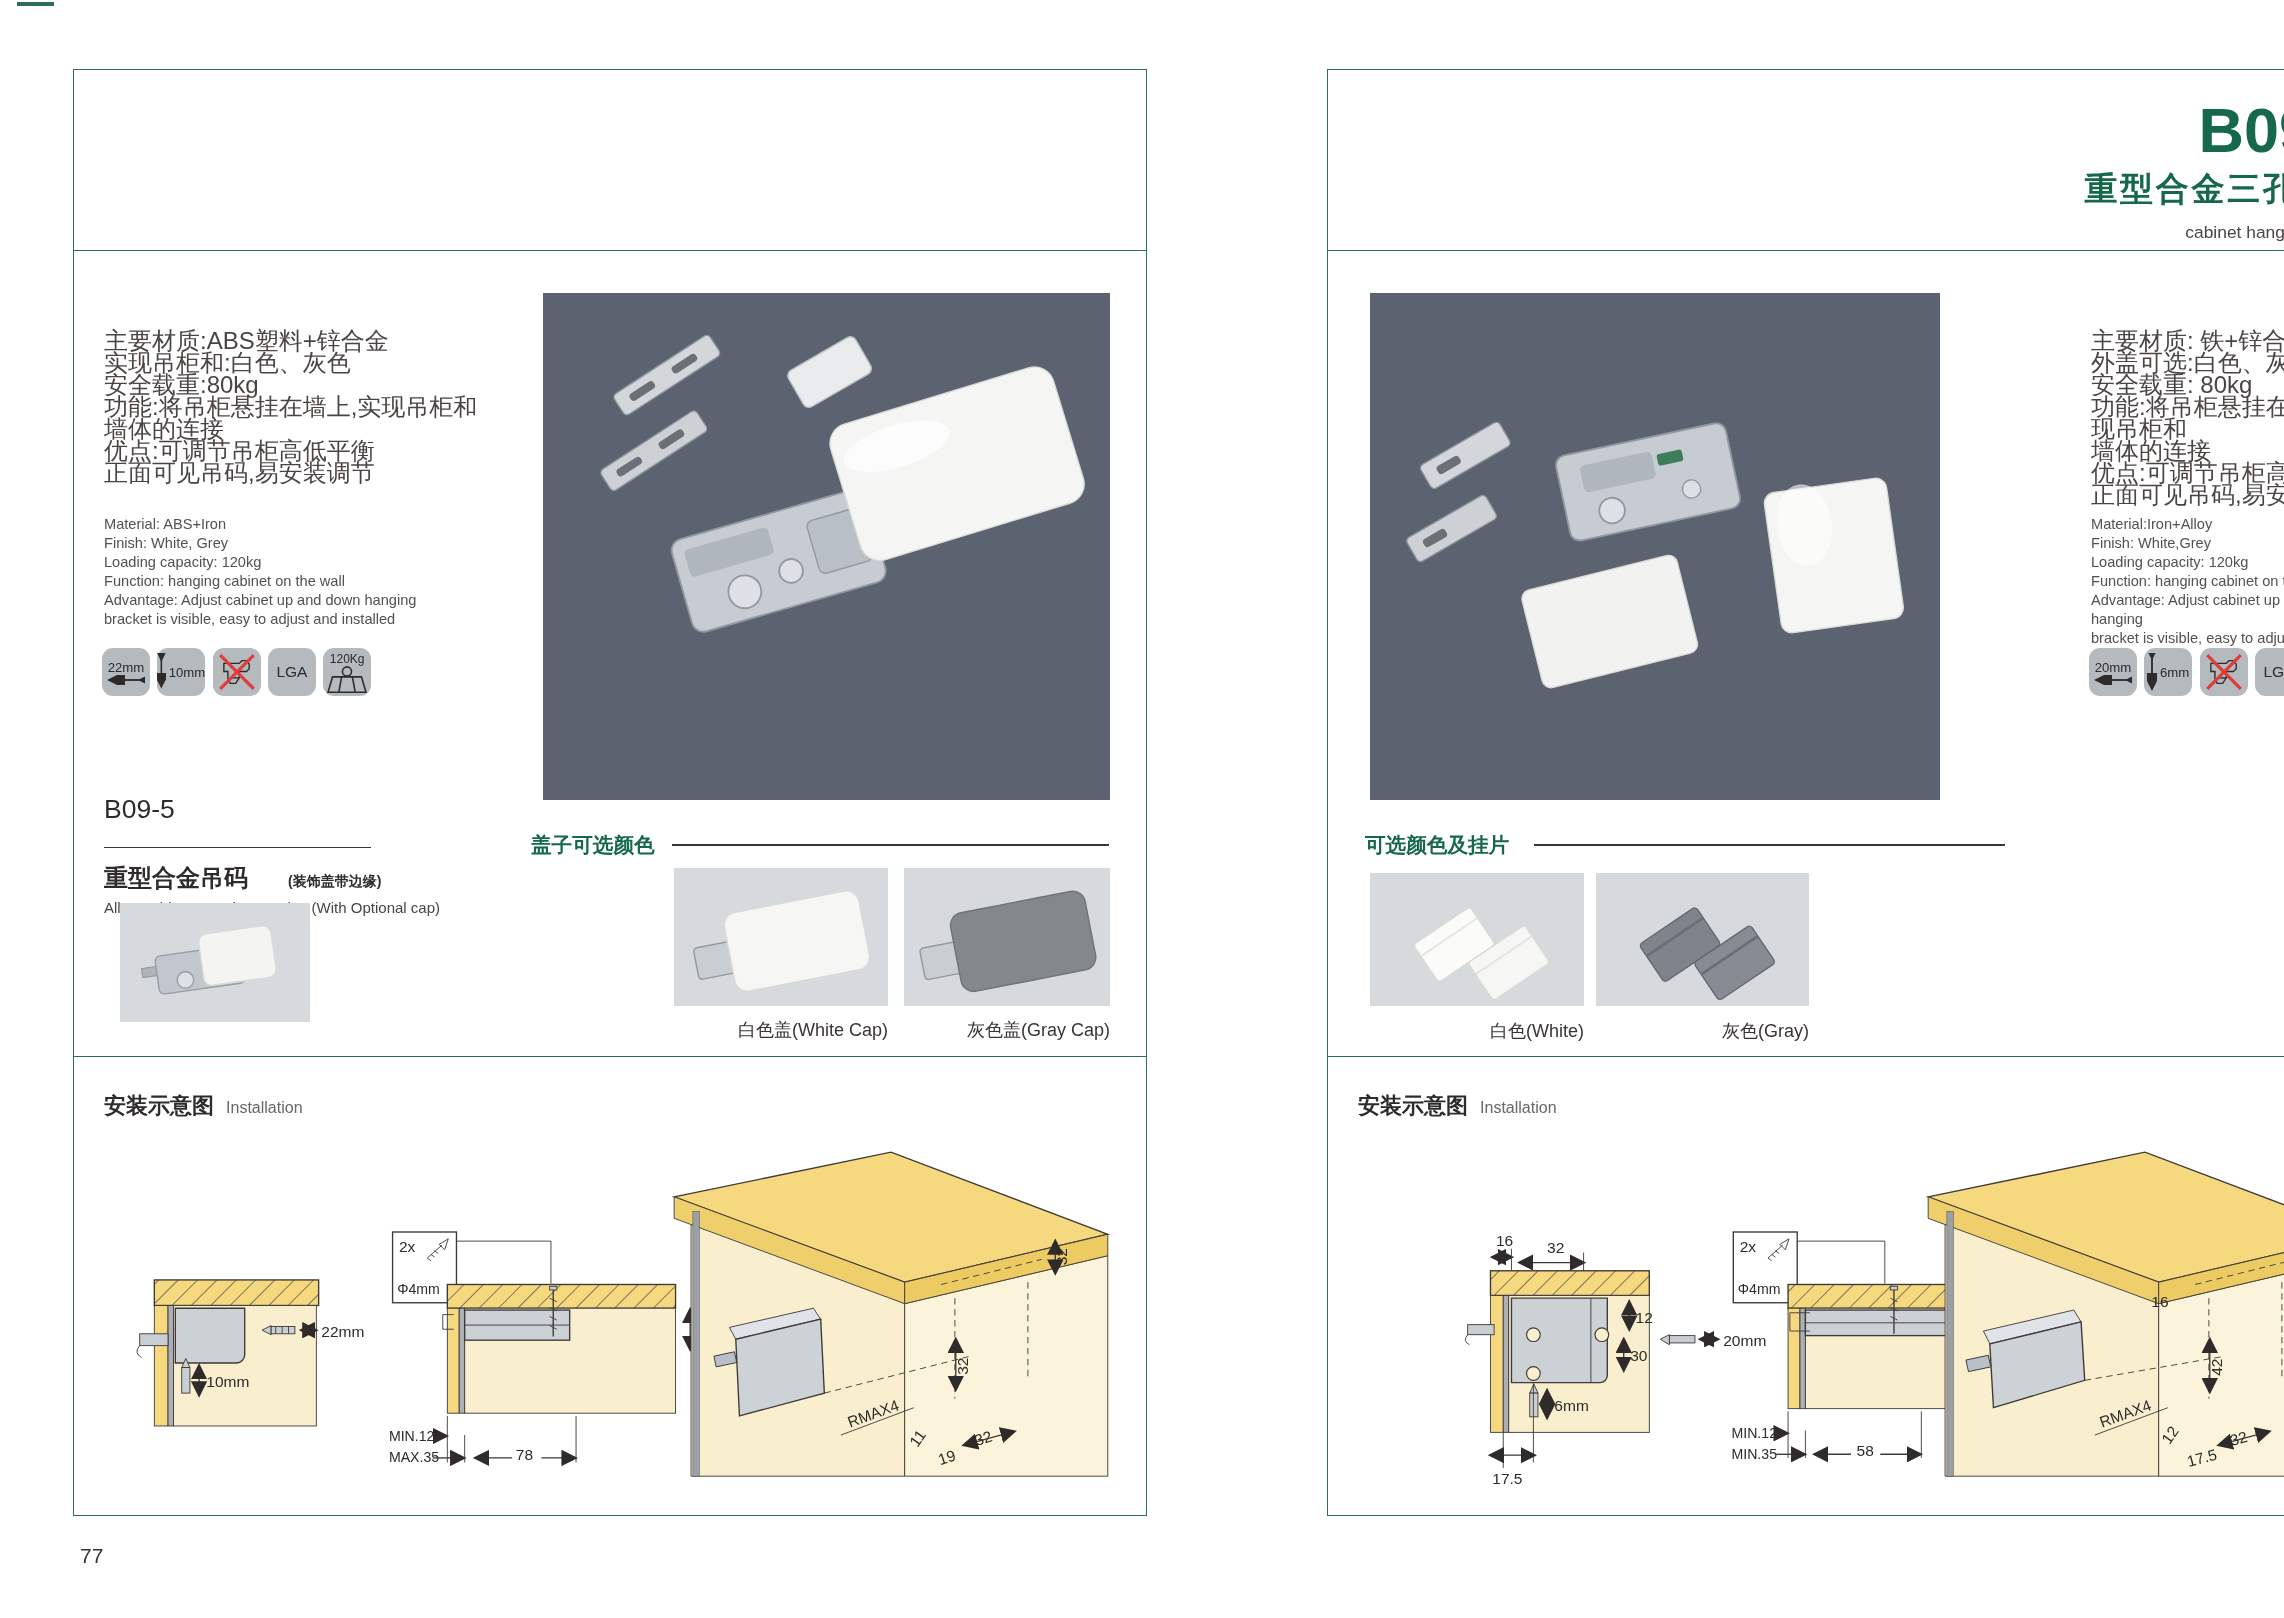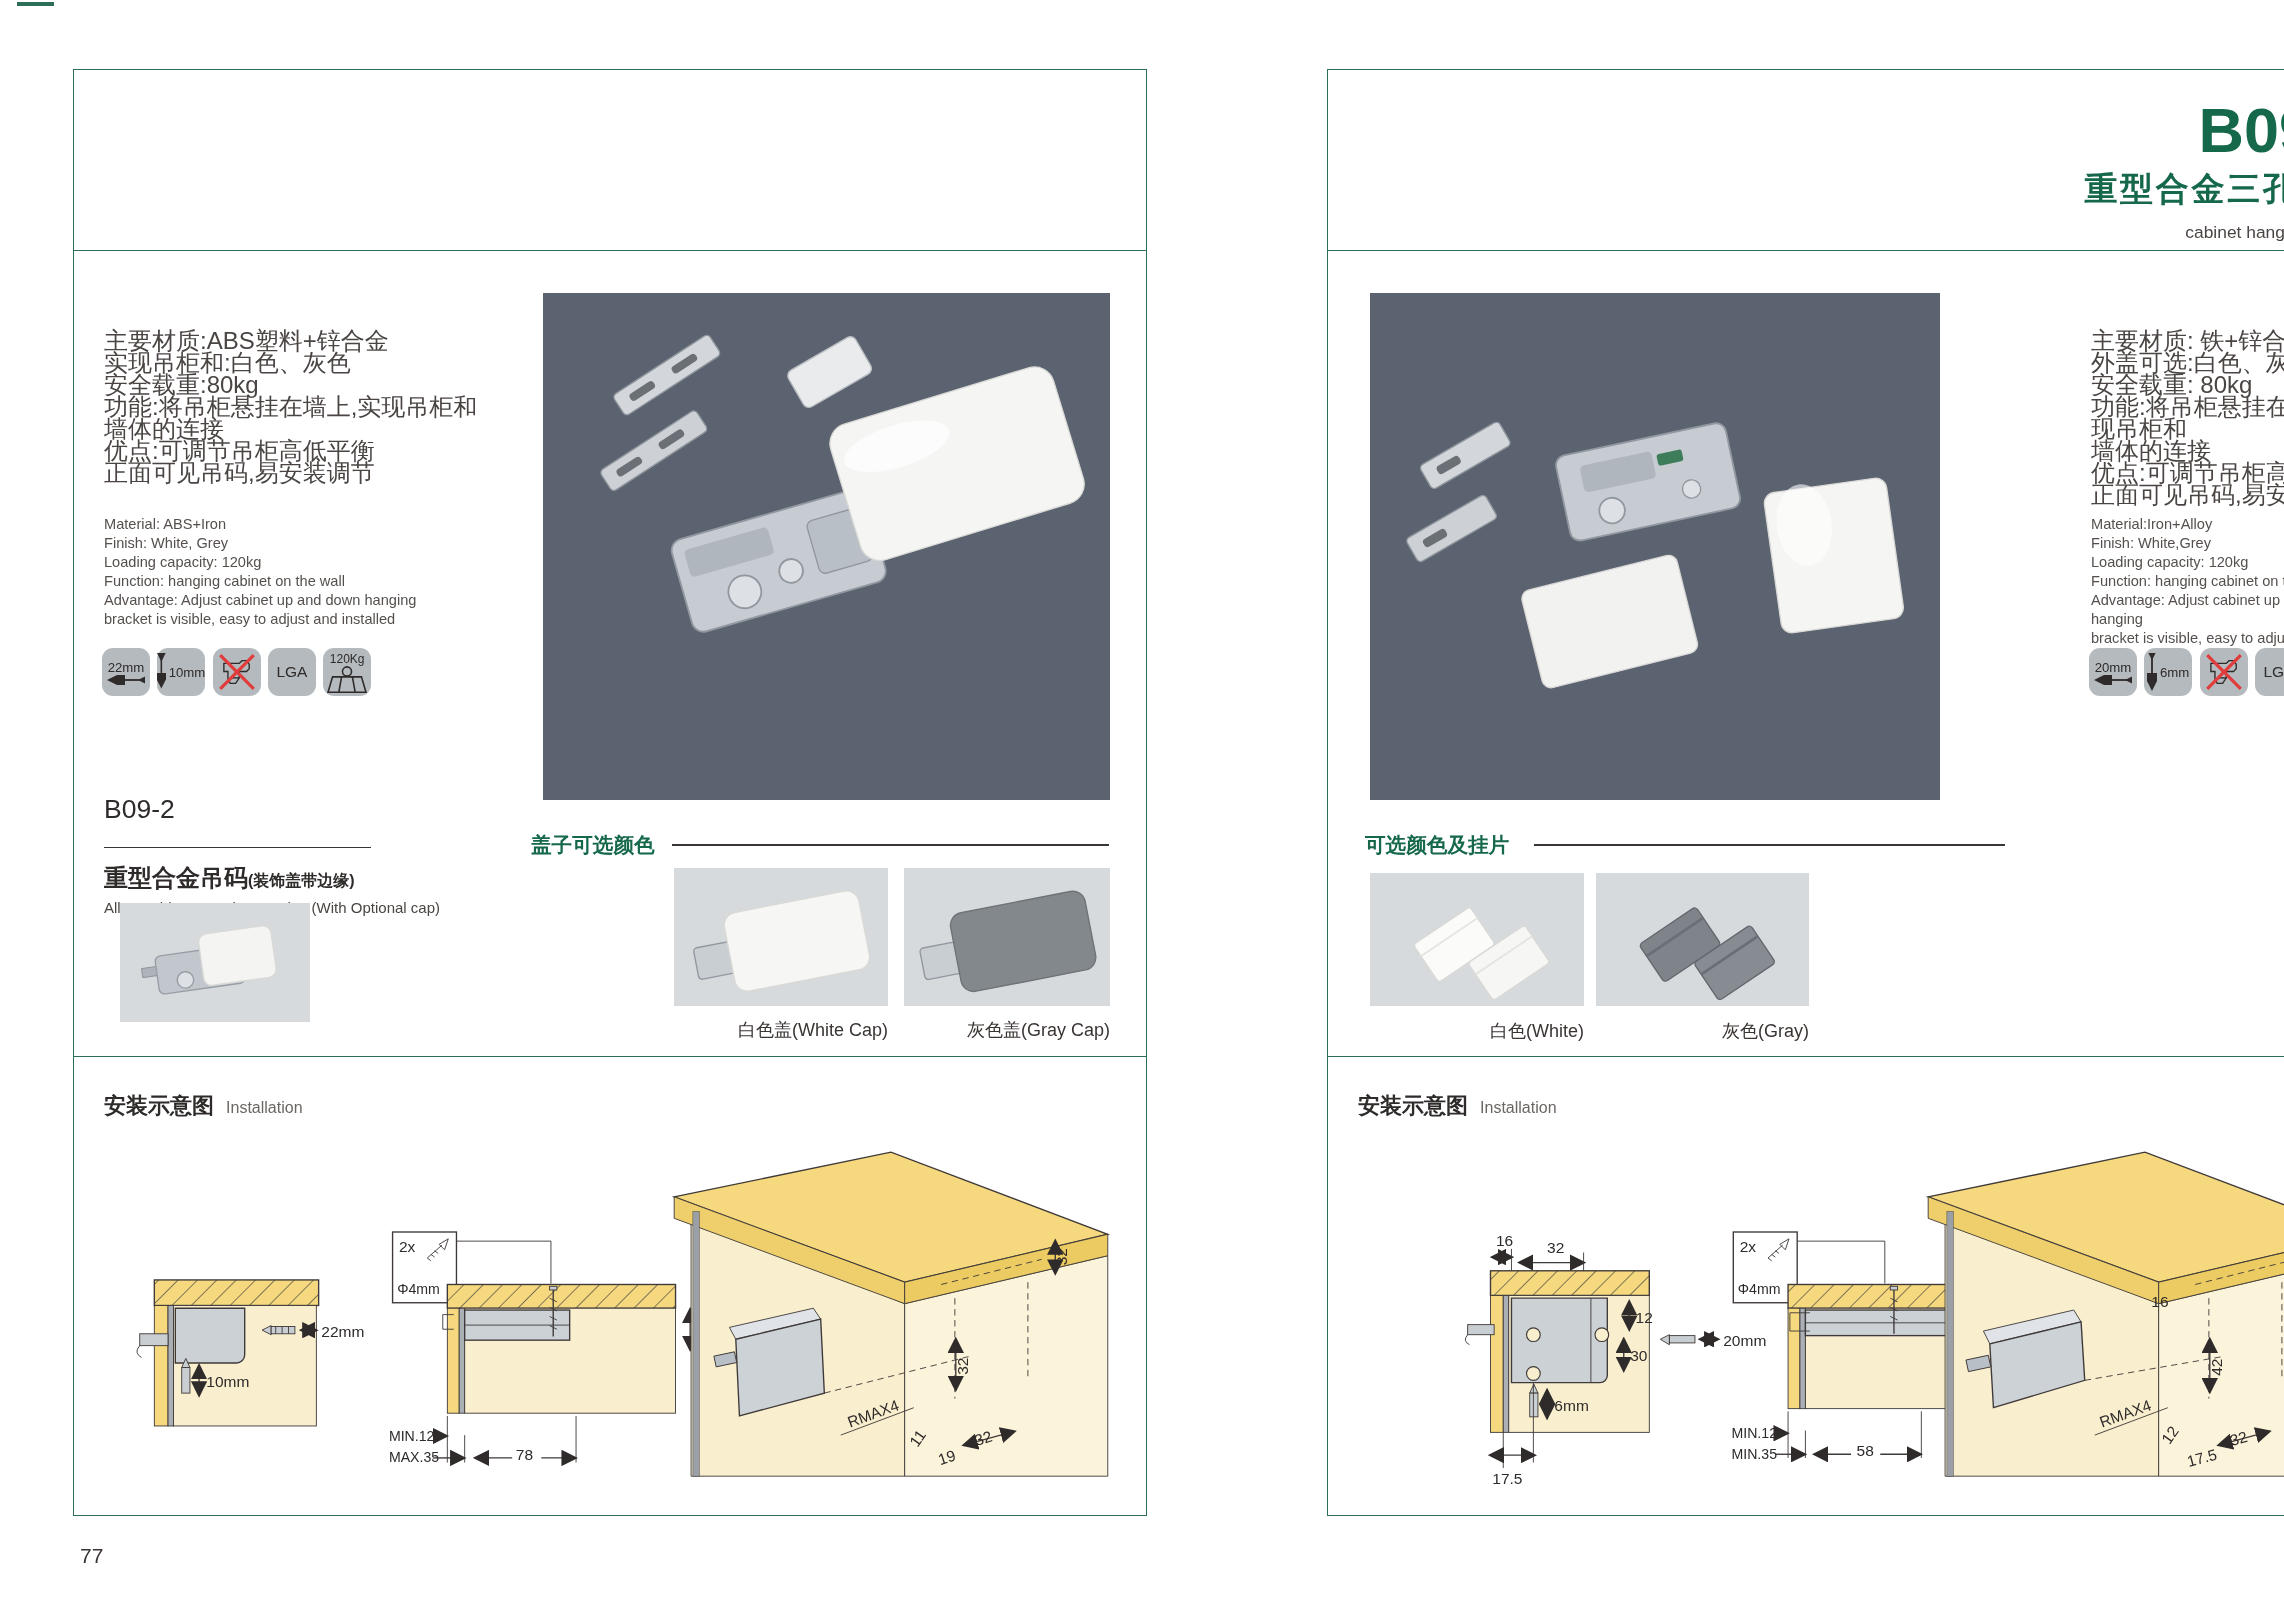--- a/index.html
+++ b/index.html
@@ -17,21 +17,21 @@
   .icon-row { display:flex; gap:7.3px; }
   .tile { width:48px; height:48px; background:#b4babe; border-radius:11px;
           display:flex; align-items:center; justify-content:center; flex-direction:column;
           font-size:13.2px; color:#2e2b2a; position:relative; }
   .tile svg { display:block; }
   .photo-dark { background:#5b6270; }
   .photo-lite { background:#d7dadd; }
   .sub-code { font-size:26.5px; color:#2e2b2a; }
   .sub-line { position:absolute; height:1.4px; background:#3a3533; }
   .sub-cn  { font-size:24px; font-weight:bold; color:#2e2b2a; }
-  .sub-cn-paren { font-size:16px; font-weight:bold; color:#2e2b2a; }
+  .sub-cn-paren { font-size:14px; font-weight:bold; color:#2e2b2a;margin-left:40px; }
   .sub-en  { font-size:15px; color:#4a4543; margin-top:4.6px; }
   .sec-head { font-size:20.6px; font-weight:bold; color:#15684a; }
   .sec-line { position:absolute; height:1.8px; background:#3a3533; }
   .caption { font-size:18px; color:#3a3533; text-align:right; }
   .inst-cn { font-size:22px; font-weight:bold; color:#2e2b2a; display:inline-block; }
   .inst-en { font-size:16px; color:#6b6663; display:inline-block; margin-left:10px; }
   .pageno { font-size:21px; color:#3a3533; }
   text { font-family:"Liberation Sans", sans-serif; }
   .dimt { font-size:34px; fill:#2e2b2a; }
   .dimt2 { font-size:31px; fill:#2e2b2a; }
@@ -140,21 +140,21 @@
           <circle cx="540" cy="614" r="26" fill="#dde0e4" stroke="#9298a0" stroke-width="4"></circle>
           <rect x="600" y="520" width="120" height="120" rx="14" fill="#b9bfc6" stroke="#9298a0" stroke-width="3"></rect>
         </g>
         <g transform="rotate(-17 900 370)">
           <rect x="650" y="220" width="510" height="310" rx="44" fill="#f5f5f3" stroke="#d9d9d6" stroke-width="3"></rect>
           <ellipse cx="790" cy="300" rx="120" ry="46" fill="#ffffff" opacity="0.7"></ellipse>
         </g>
       </svg>
     </div>
 
-    <div class="abs sub-code" style="left:30px;top:724px;">B09-2</div>
+    <div class="abs sub-code" style="left:30px;top:724px;">B09-5</div>
     <div class="sub-line" style="left:30px;top:777px;width:267px;"></div>
     <div class="abs" style="left:30px;top:792px;">
       <span class="sub-cn">重型合金吊码</span><span class="sub-cn-paren">(装饰盖带边缘)</span>
       <div class="sub-en">Alloy Cabinet Hanging Bracket (With Optional cap)</div>
     </div>
     <div class="abs photo-lite" style="left:46px;top:833px;width:190px;height:119px;">
       <svg width="190" height="119" viewBox="0 0 416 260">
         <g transform="rotate(-8 200 140)">
           <rect x="48" y="122" width="44" height="20" fill="#aeb4ba" stroke="#8d939a" stroke-width="2"></rect>
           <rect x="80" y="100" width="190" height="84" rx="12" fill="#c2c7cd" stroke="#989ea6" stroke-width="3"></rect>

